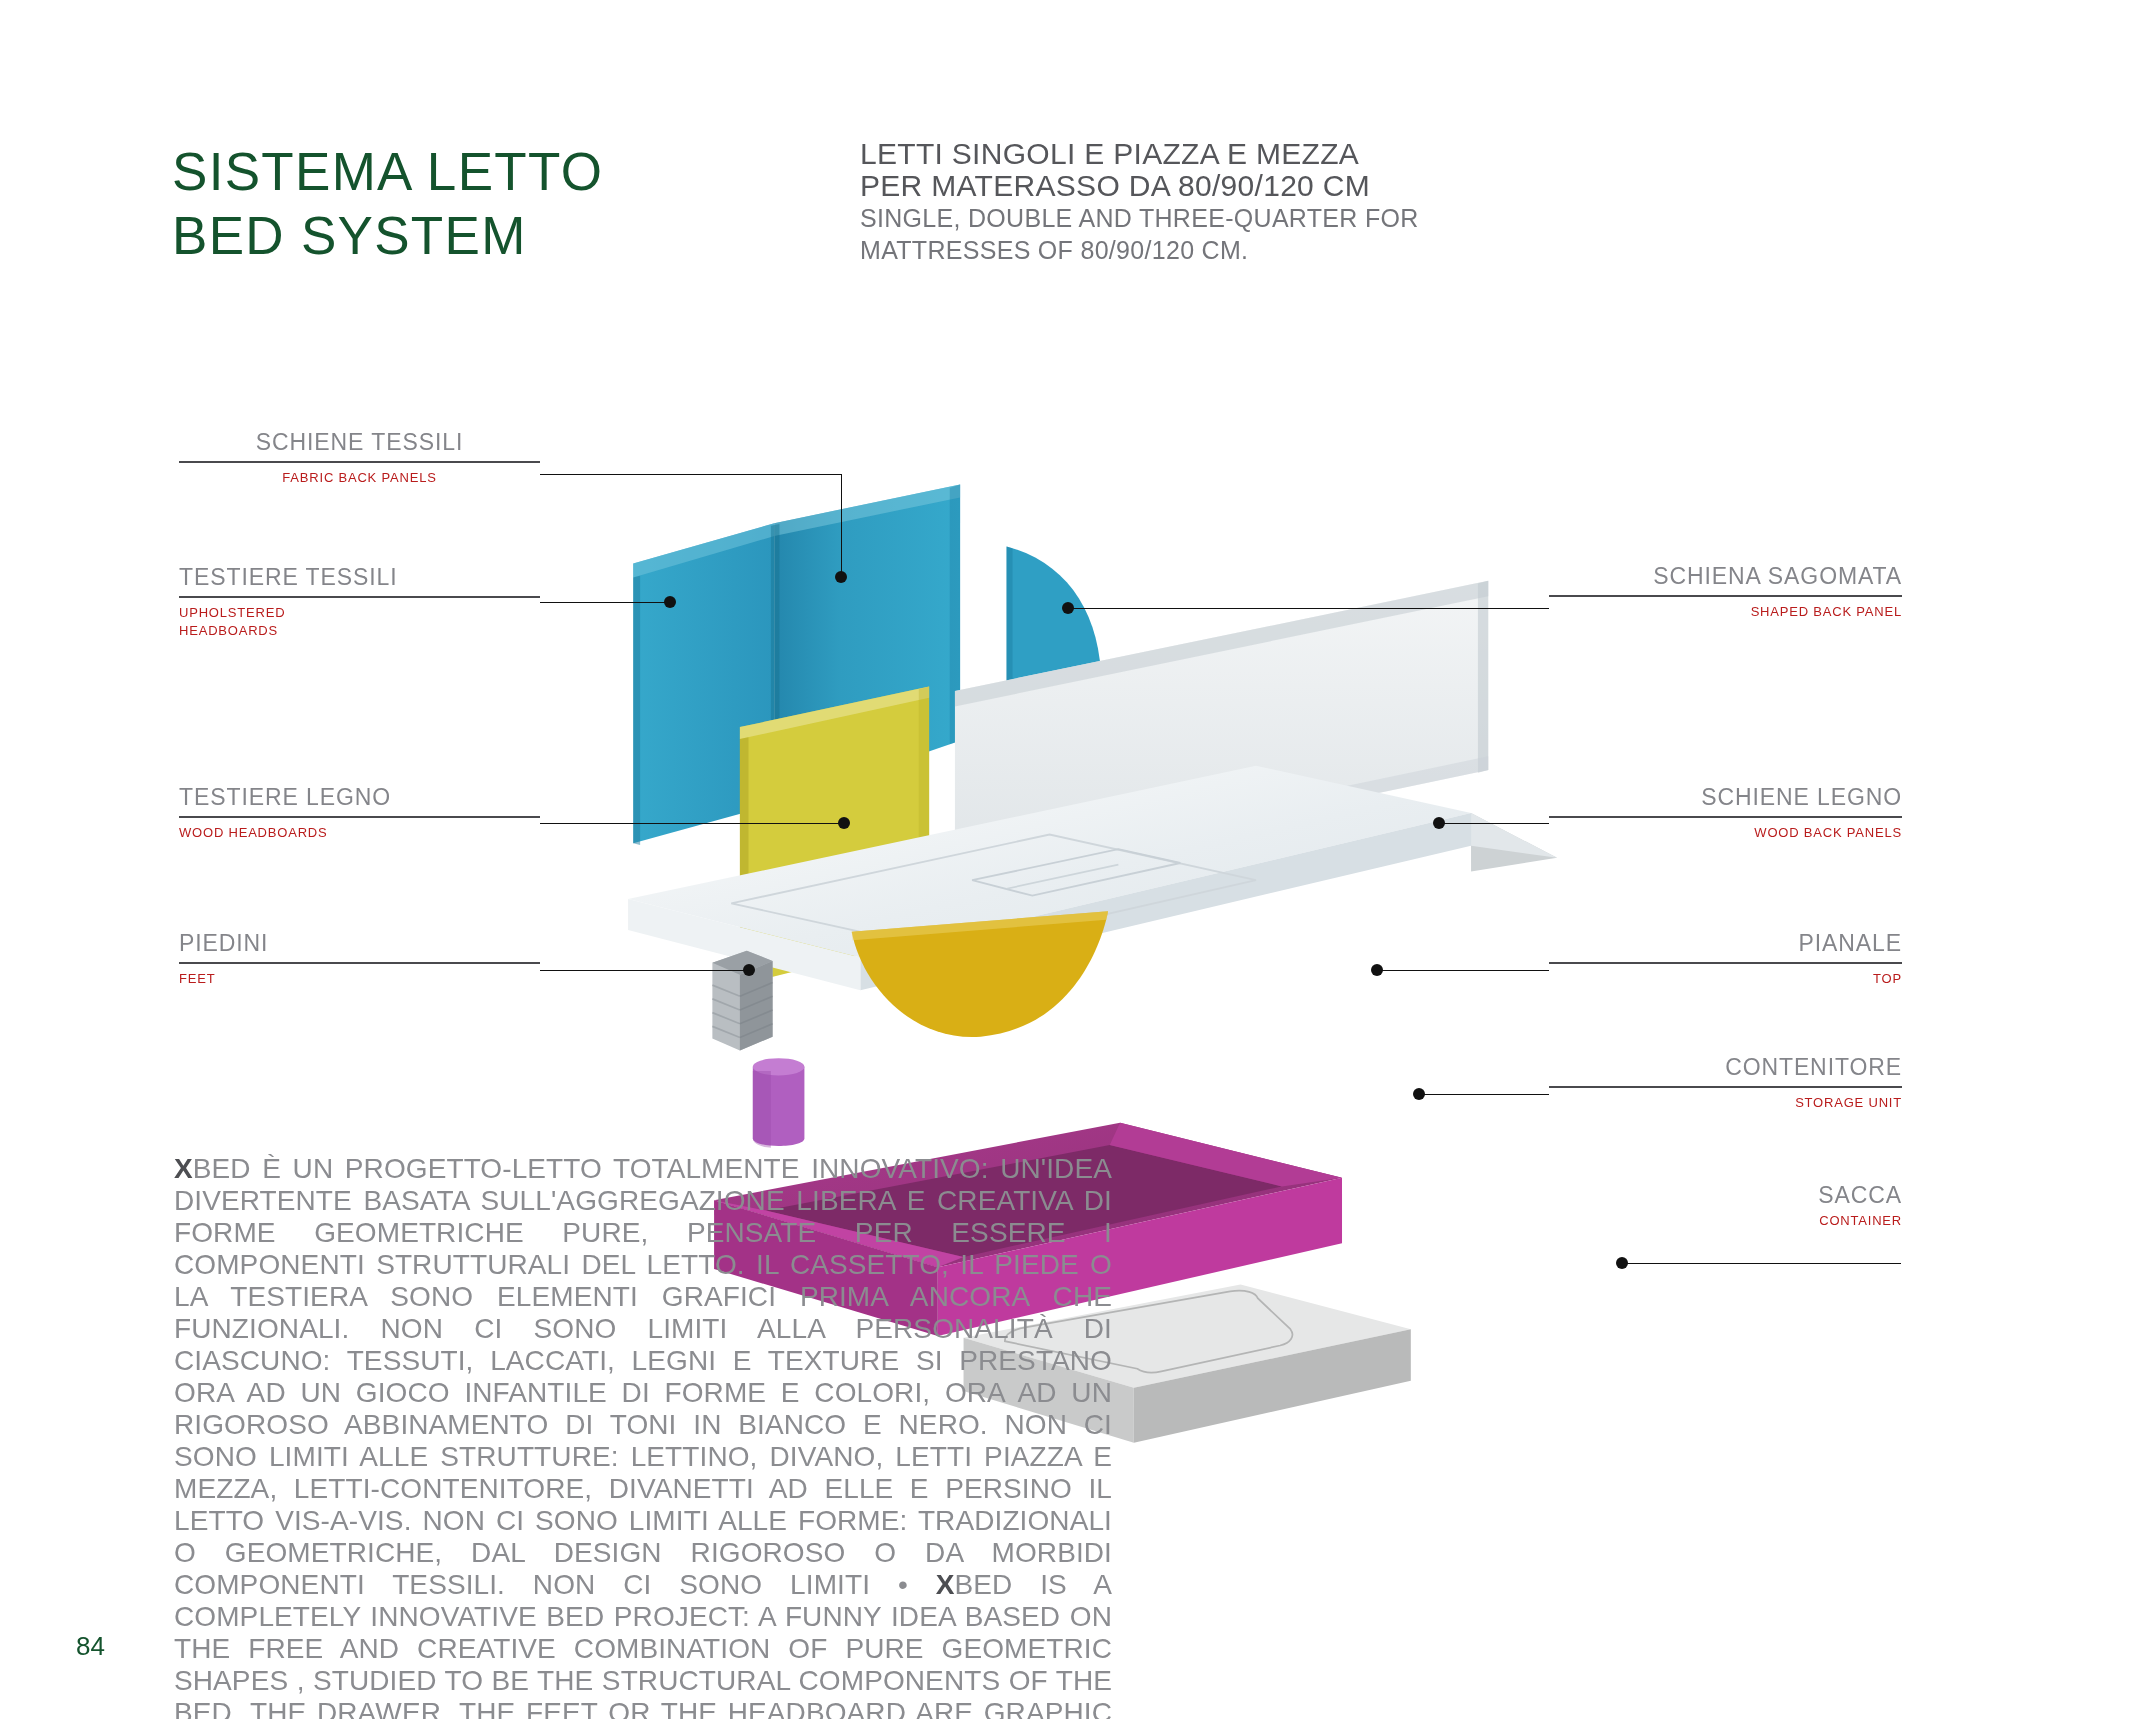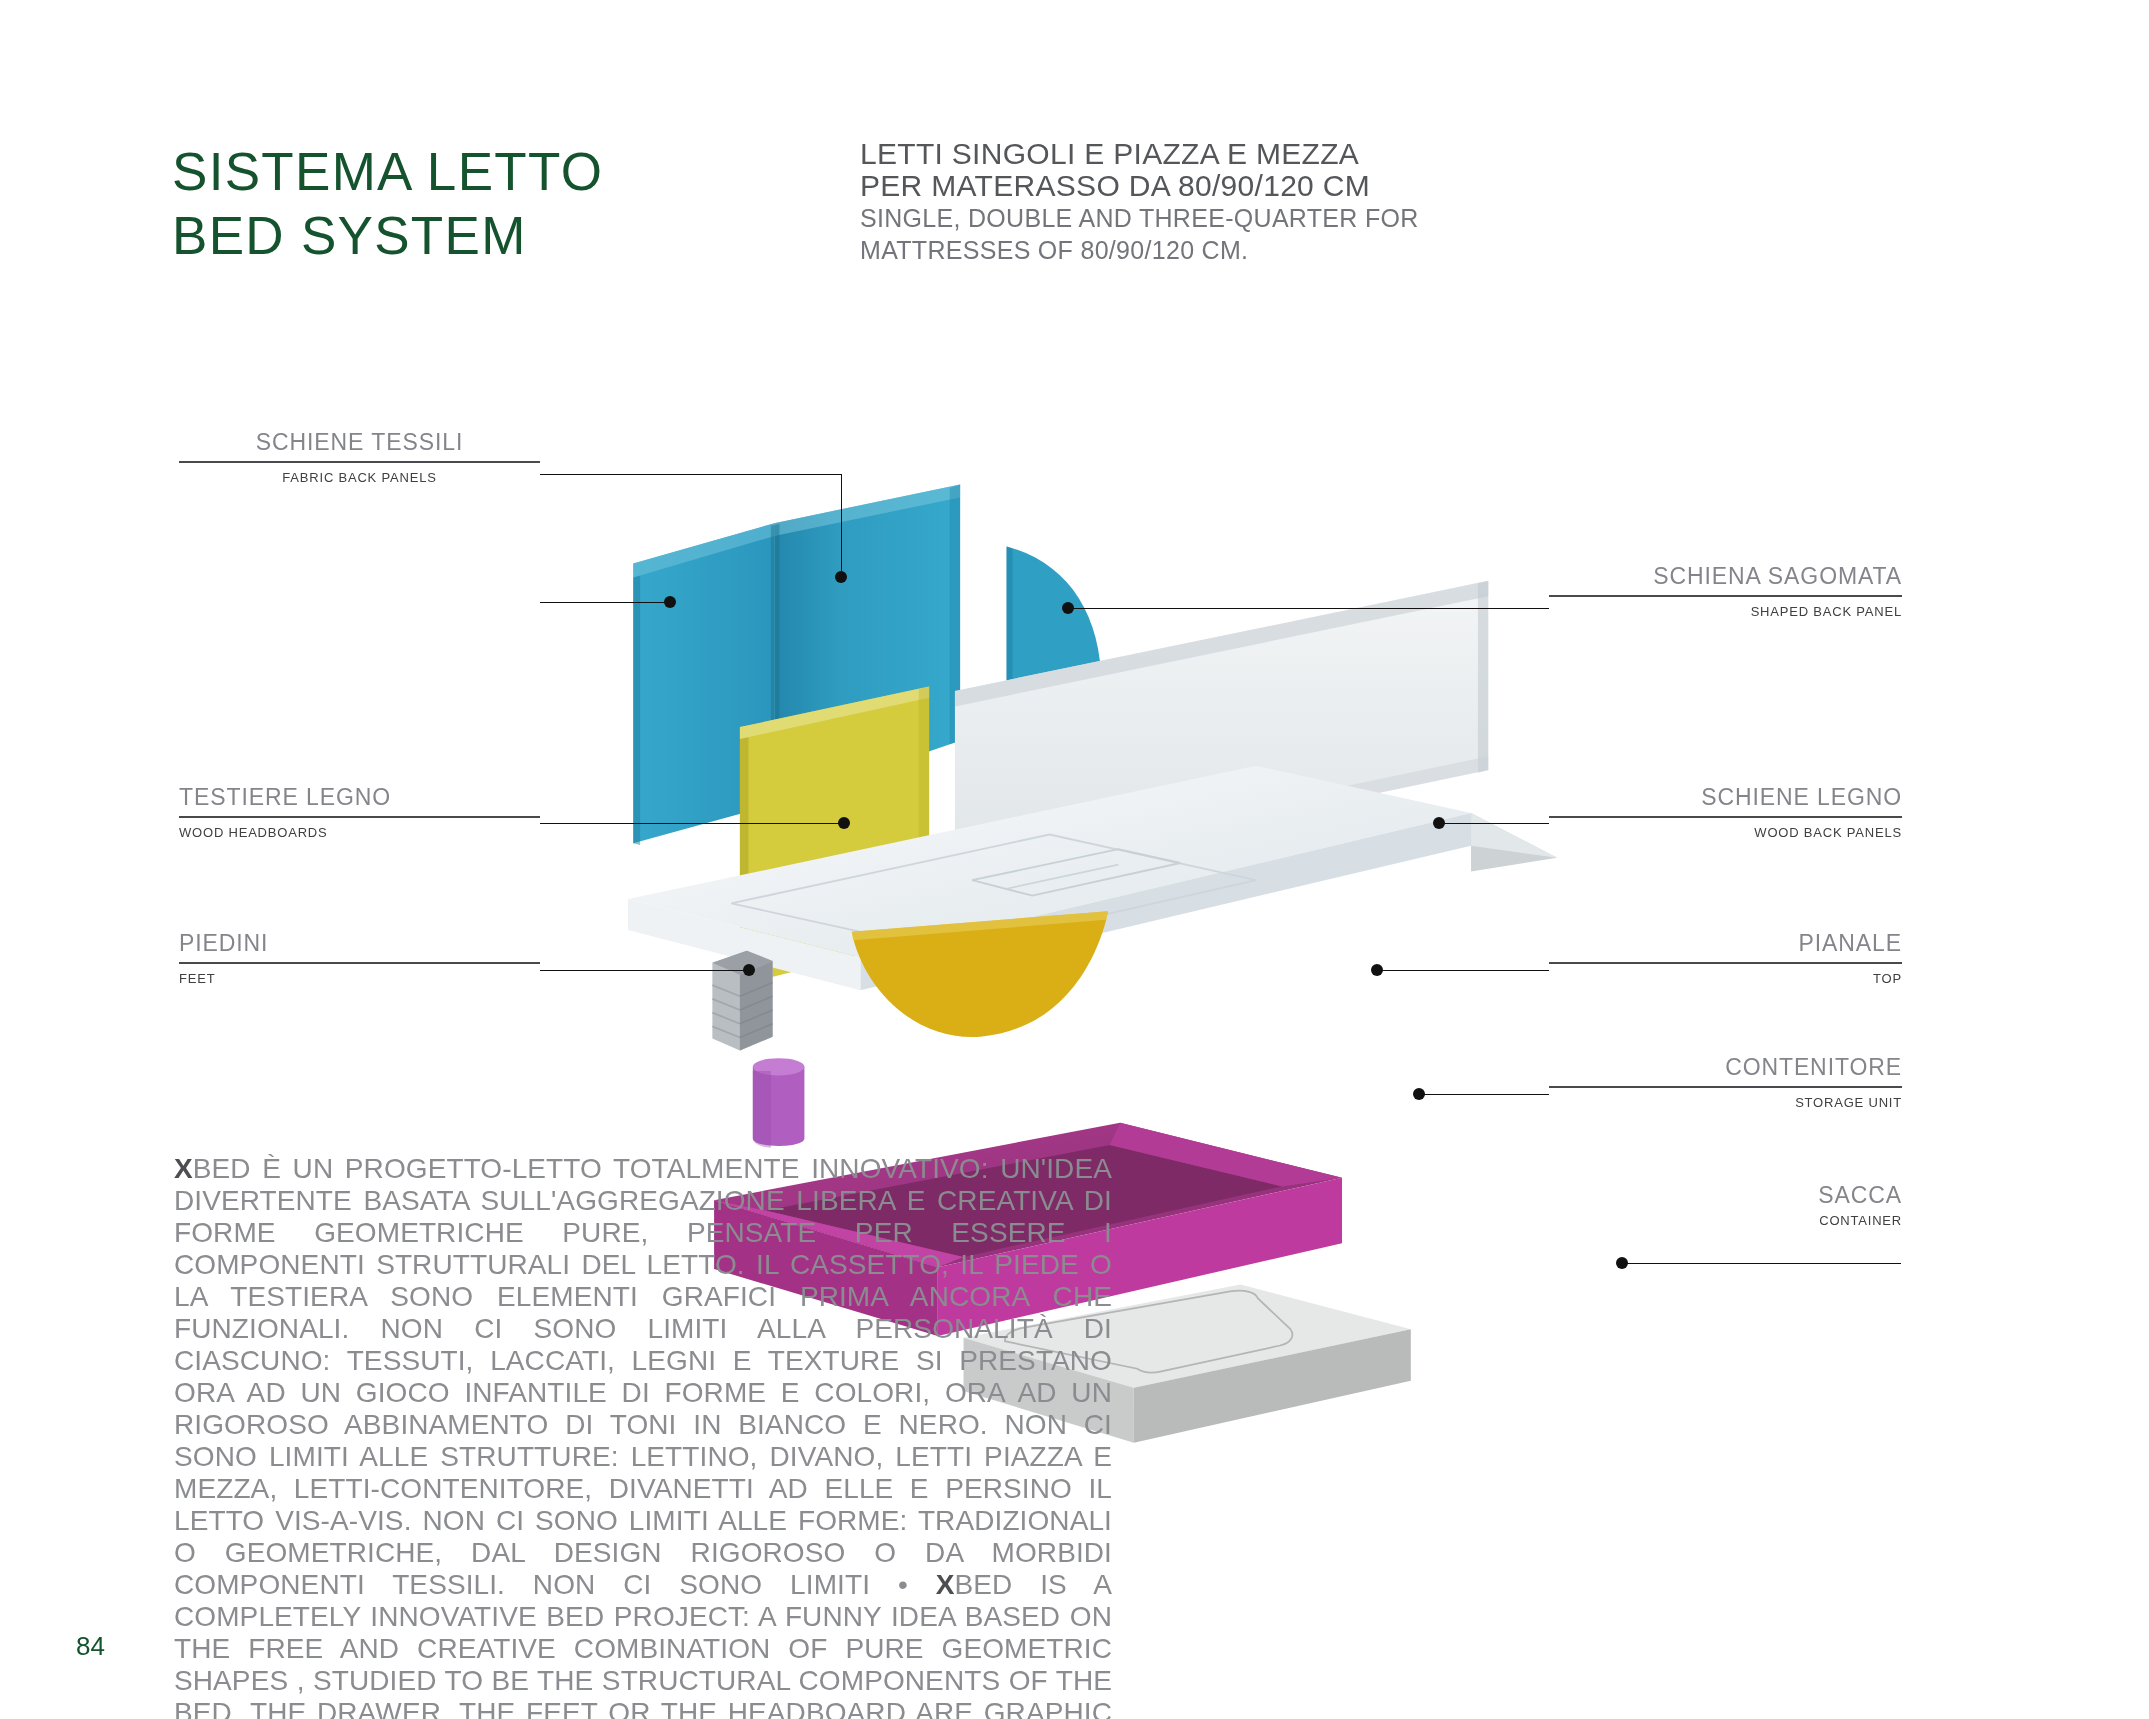--- a/index.html
+++ b/index.html
@@ -34,21 +34,21 @@
   }
 
   
   .callout { position: absolute; }
   .callout .it {
     font-size: 23px; letter-spacing: 0.9px; color: #84858a;
     font-weight: 300; white-space: nowrap; line-height: 29px;
   }
   .callout .rule { height: 1.7px; background: #4a4a4d; margin-top: 4.3px; }
   .callout .en {
-    font-size: 13px; letter-spacing: 0.8px; color: #404040;
+    font-size: 13px; letter-spacing: 0.8px; color: #b91c1c;
     font-weight: 300; line-height: 18px; margin-top: 6px; white-space: nowrap;
   }
   .callout.right { text-align: right; }
 
   
   .lead { position: absolute; background: #111; height: 1.4px; }
   .lead-v { position: absolute; background: #111; width: 1.4px; }
   .dot {
     position: absolute; width: 12px; height: 12px;
     border-radius: 50%; background: #111;
@@ -207,20 +207,26 @@
 
   <div class="callout" style="left:179px; top:428px; width:361px;text-align:center;">
     <div class="it">SCHIENE TESSILI</div>
     <div class="rule"></div>
     <div class="en">FABRIC BACK PANELS</div>
   </div>
   <div class="lead" style="left:540px; top:474px; width:301px;"></div>
   <div class="lead-v" style="left:841px; top:474px; height:103px;"></div>
   <div class="dot" style="left:835px; top:571px;"></div>
 
+  <div class="callout" style="left:179px; top:563px; width:361px;">
+    <div class="it">TESTIERE TESSILI</div>
+    <div class="rule"></div>
+    <div class="en" style="white-space:pre-line;">UPHOLSTERED
+HEADBOARDS</div>
+  </div>
   <div class="lead" style="left:540px; top:602px; width:129px;"></div>
   <div class="dot" style="left:664px; top:596px;"></div>
 
   <div class="callout" style="left:179px; top:783px; width:361px;">
     <div class="it">TESTIERE LEGNO</div>
     <div class="rule"></div>
     <div class="en">WOOD HEADBOARDS</div>
   </div>
   <div class="lead" style="left:540px; top:823px; width:303px;"></div>
   <div class="dot" style="left:838px; top:817px;"></div>

